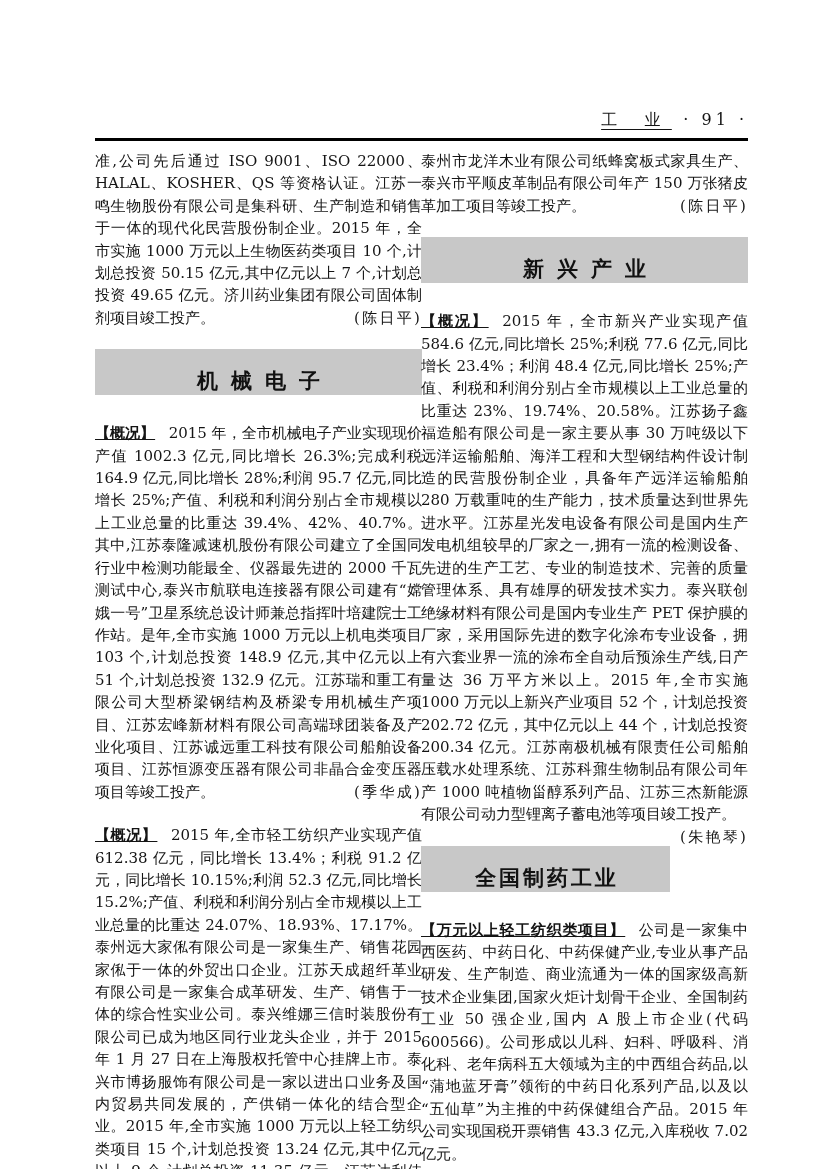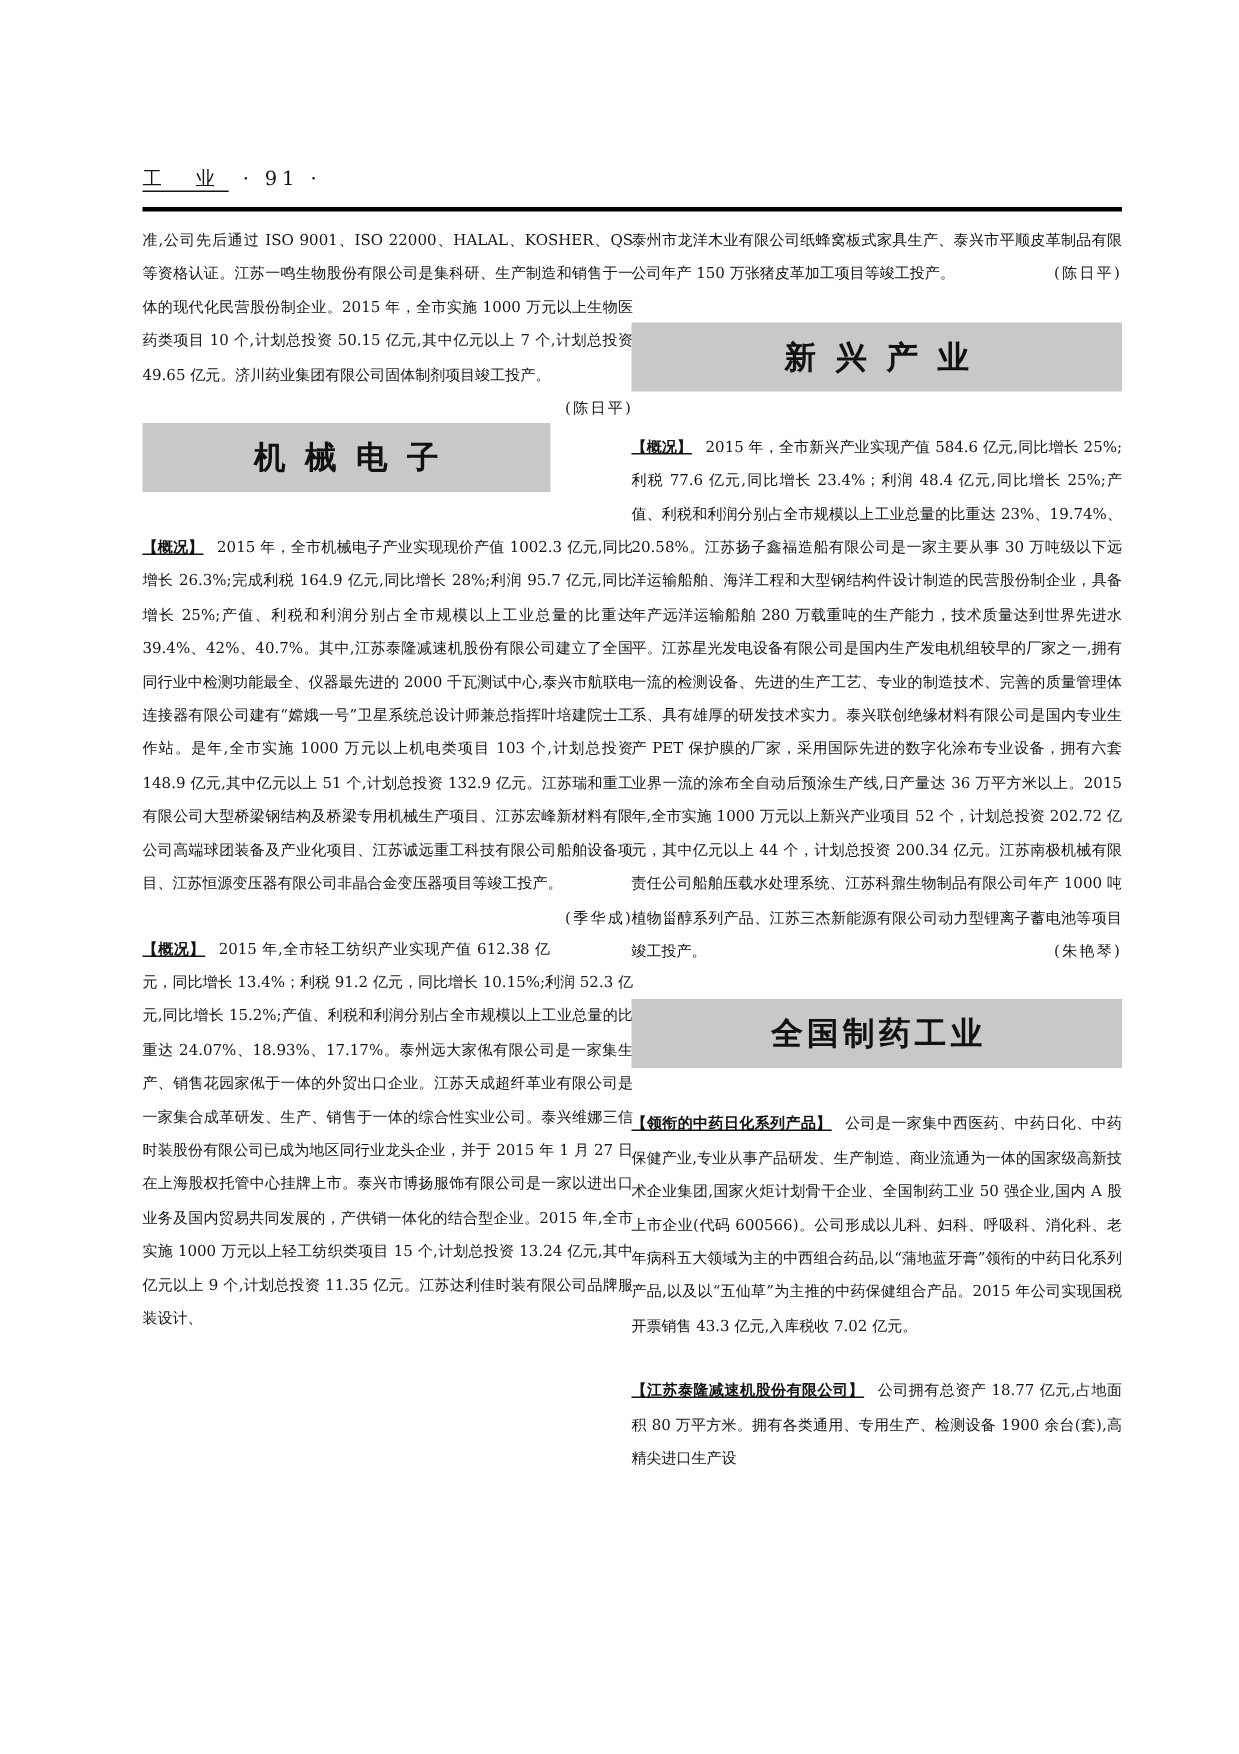--- a/index.html
+++ b/index.html
@@ -8,55 +8,55 @@
     width:826px; height:1169px;
     margin:0 auto;
     background:#ffffff;
     font-family:"DejaVu Serif","Liberation Serif",serif;
     color:#141414;
     overflow:hidden;
   }
   
   .page-header {
     position:absolute; top:110px; left:95px; width:653px;
-    text-align:left; font-size:13px; white-space:nowrap;
+    text-align:right; font-size:16px; white-space:nowrap;
   }
   .ph-section {
     letter-spacing:0.7em;
     text-decoration:underline;
     text-underline-offset:4px;
     margin-right:0.4em;
   }
   .ph-page { letter-spacing:0.25em; }
   .header-rule {
     position:absolute; top:138px; left:95px; width:653px;
     height:2.5px; background:#000;
   }
   
   .col { position:absolute; top:150px; width:327px; }
   .col-left  { left:95px; }
   .col-right { left:421px; }
   .para {
     margin:0;
-    font-size:10px;
+    font-size:15px;
     line-height:22.4px;
     text-align:justify;
   }
   .para + .para { margin-top:21px; }
   .byline { float:right; padding-left:10px; letter-spacing:0.15em; }
   .overview-label, .company-label {
     font-family:"DejaVu Sans","Liberation Sans",sans-serif;
     font-weight:bold;
     margin-right:0.9em;
     text-decoration:underline;
   }
   .section-box {
     height:46px; margin:20px 0 27px;
     background:#c8c8c8;
-    display:flex; align-items:center; justify-content:center;
+    display:flex; align-items:flex-end; justify-content:center;
   }
   .section-title {
     font-family:"DejaVu Sans","Liberation Sans",sans-serif;
     font-weight:bold; font-size:21px; color:#111;
   }
   .ls-wide  { letter-spacing:0.62em; margin-right:-0.62em; }
   .ls-small { letter-spacing:0.14em; margin-right:-0.14em; }
 </style>
 </head>
 <body>
@@ -106,21 +106,21 @@
     <p class="para">
       <span class="overview-label">【概况】</span><span>2015 年，全市新兴产业实现产值 584.6 亿元,同比增长 25%;利税 77.6 亿元,同比增长 23.4%；利润 48.4 亿元,同比增长 25%;产值、利税和利润分别占全市规模以上工业总量的比重达 23%、19.74%、20.58%。江苏扬子鑫福造船有限公司是一家主要从事 30 万吨级以下远洋运输船舶、海洋工程和大型钢结构件设计制造的民营股份制企业，具备年产远洋运输船舶 280 万载重吨的生产能力，技术质量达到世界先进水平。江苏星光发电设备有限公司是国内生产发电机组较早的厂家之一,拥有一流的检测设备、先进的生产工艺、专业的制造技术、完善的质量管理体系、具有雄厚的研发技术实力。泰兴联创绝缘材料有限公司是国内专业生产 PET 保护膜的厂家，采用国际先进的数字化涂布专业设备，拥有六套业界一流的涂布全自动后预涂生产线,日产量达 36 万平方米以上。2015 年,全市实施 1000 万元以上新兴产业项目 52 个，计划总投资 202.72 亿元，其中亿元以上 44 个，计划总投资 200.34 亿元。江苏南极机械有限责任公司船舶压载水处理系统、江苏科鼐生物制品有限公司年产 1000 吨植物甾醇系列产品、江苏三杰新能源有限公司动力型锂离子蓄电池等项目竣工投产。</span>
       <span class="byline">(朱艳琴)</span>
     </p>
 
     <div class="section-box">
       <span class="section-title ls-small">全国制药工业</span>
     </div>
 
     <p class="para">
-      <span class="company-label">【领衔的中药日化系列产品】</span><span>公司是一家集中西医药、中药日化、中药保健产业,专业从事产品研发、生产制造、商业流通为一体的国家级高新技术企业集团,国家火炬计划骨干企业、全国制药工业 50 强企业,国内 A 股上市企业(代码 600566)。公司形成以儿科、妇科、呼吸科、消化科、老年病科五大领域为主的中西组合药品,以“蒲地蓝牙膏”领衔的中药日化系列产品,以及以“五仙草”为主推的中药保健组合产品。2015 年公司实现国税开票销售 43.3 亿元,入库税收 7.02 亿元。</span>
+      <span class="company-label">【万元以上轻工纺织类项目】</span><span>公司是一家集中西医药、中药日化、中药保健产业,专业从事产品研发、生产制造、商业流通为一体的国家级高新技术企业集团,国家火炬计划骨干企业、全国制药工业 50 强企业,国内 A 股上市企业(代码 600566)。公司形成以儿科、妇科、呼吸科、消化科、老年病科五大领域为主的中西组合药品,以“蒲地蓝牙膏”领衔的中药日化系列产品,以及以“五仙草”为主推的中药保健组合产品。2015 年公司实现国税开票销售 43.3 亿元,入库税收 7.02 亿元。</span>
     </p>
 
     <p class="para">
       <span class="company-label">【江苏泰隆减速机股份有限公司】</span><span>公司拥有总资产 18.77 亿元,占地面积 80 万平方米。拥有各类通用、专用生产、检测设备 1900 余台(套),高精尖进口生产设</span>
     </p>
 
   </div>
 
 </div>
 

